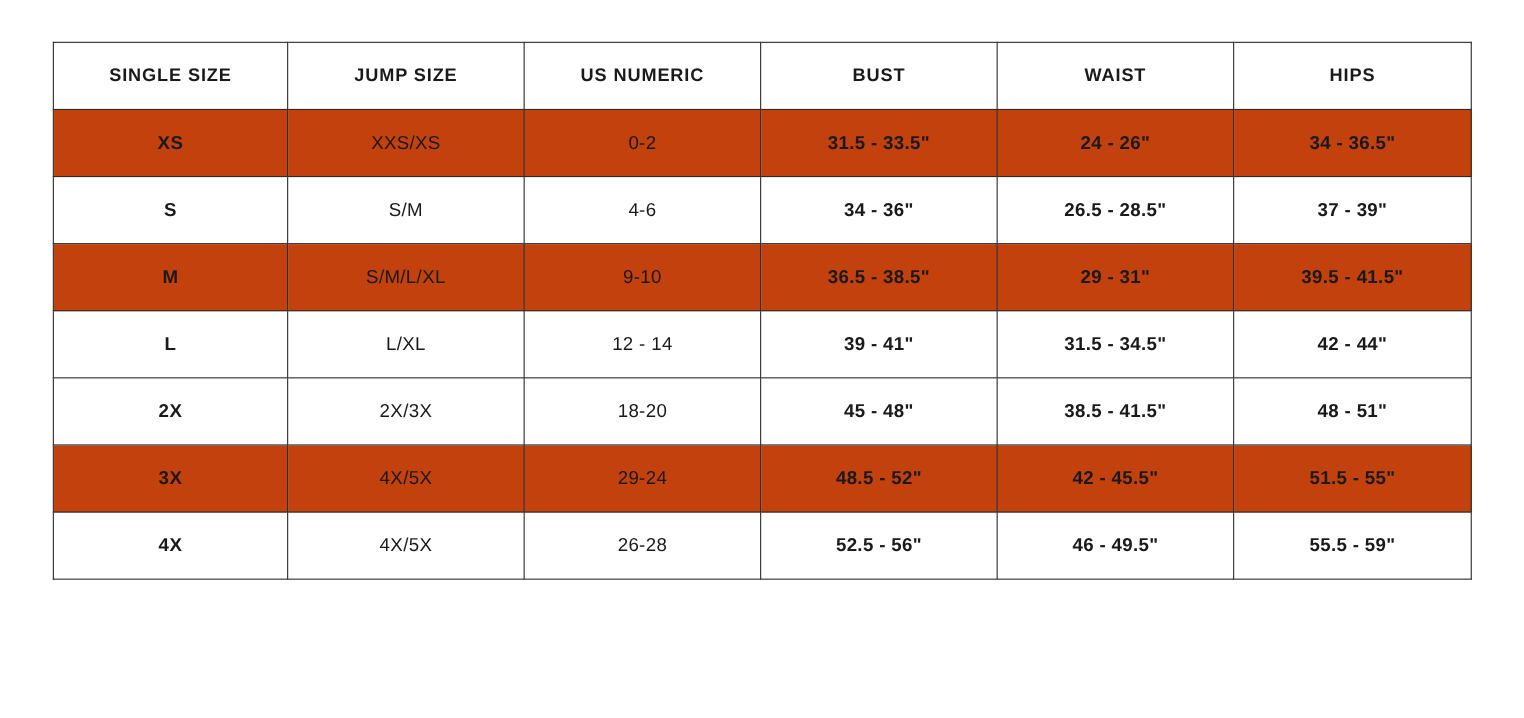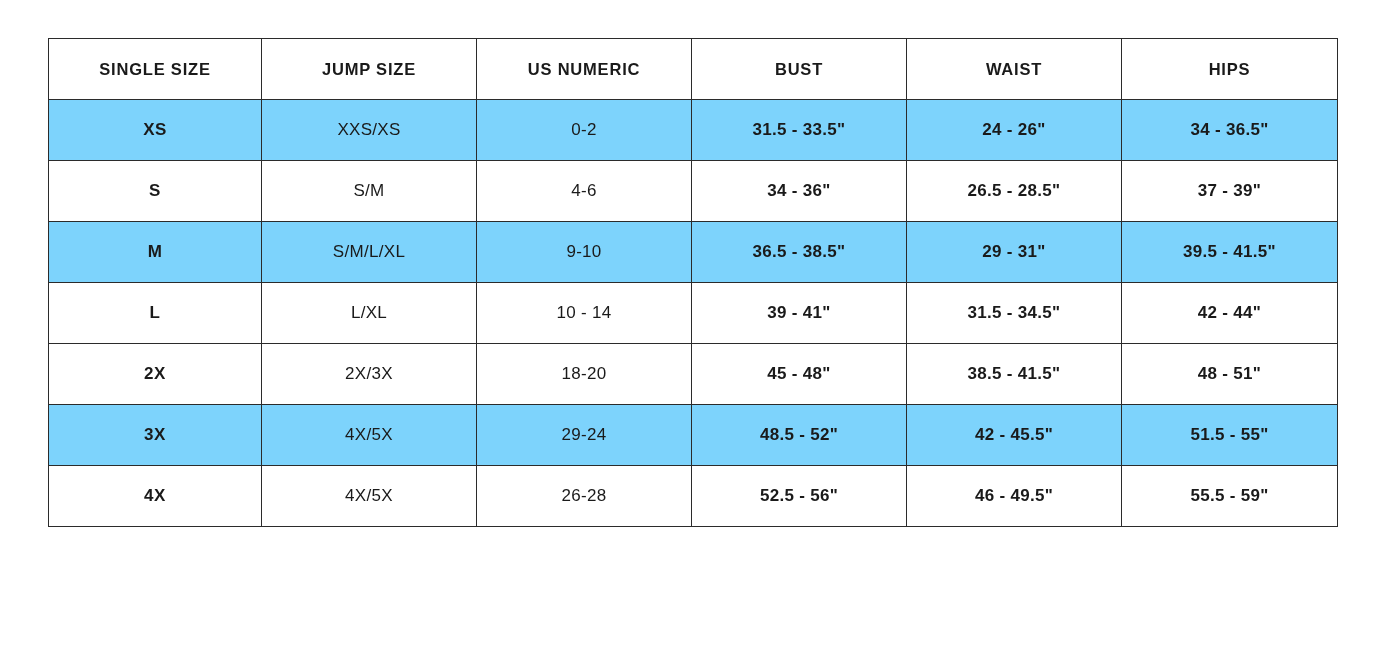--- a/index.html
+++ b/index.html
@@ -54,21 +54,21 @@
     letter-spacing: 0.8px;
     color: #1a1a1a;
     background: #ffffff;
   }
   table.size-chart tbody tr td {
     font-size: 17px;
     color: #1a1a1a;
     background: #ffffff;
   }
   table.size-chart tbody tr.alt td {
-    background: #7dd3fc;
+    background: #c2410c;
     margin-left: 15px;
   }
   
   table.size-chart tbody td.col-0 {
     font-weight: bold;
     letter-spacing: 0.5px;
   }
   
   table.size-chart tbody td.col-1,
   table.size-chart tbody td.col-2 {
@@ -128,21 +128,21 @@
           <td class="col-0">M</td>
           <td class="col-1">S/M/L/XL</td>
           <td class="col-2">9-10</td>
           <td class="col-3">36.5 - 38.5"</td>
           <td class="col-4">29 - 31"</td>
           <td class="col-5">39.5 - 41.5"</td>
         </tr>
         <tr>
           <td class="col-0">L</td>
           <td class="col-1">L/XL</td>
-          <td class="col-2">10 - 14</td>
+          <td class="col-2">12 - 14</td>
           <td class="col-3">39 - 41"</td>
           <td class="col-4">31.5 - 34.5"</td>
           <td class="col-5">42 - 44"</td>
         </tr>
         <tr>
           <td class="col-0">2X</td>
           <td class="col-1">2X/3X</td>
           <td class="col-2">18-20</td>
           <td class="col-3">45 - 48"</td>
           <td class="col-4">38.5 - 41.5"</td>

